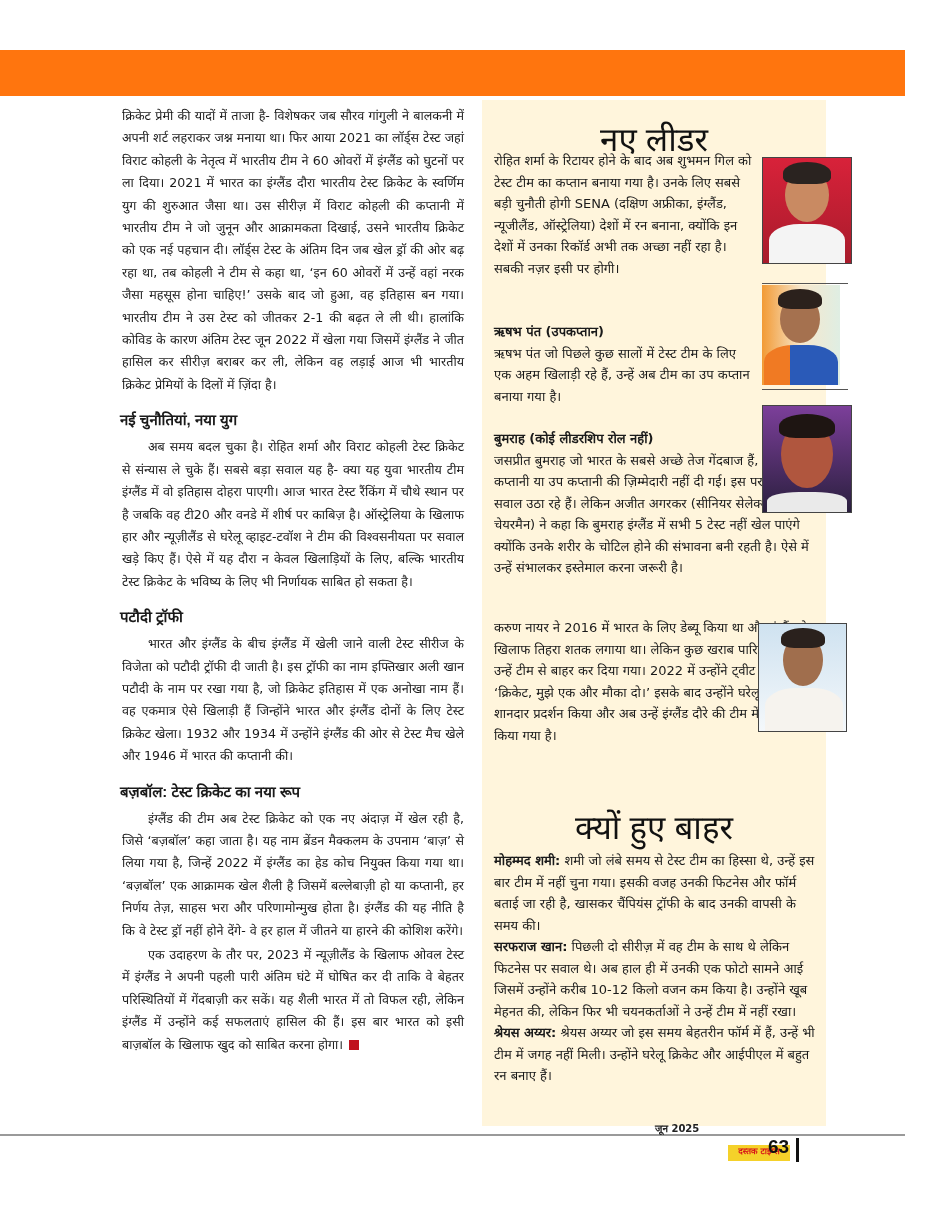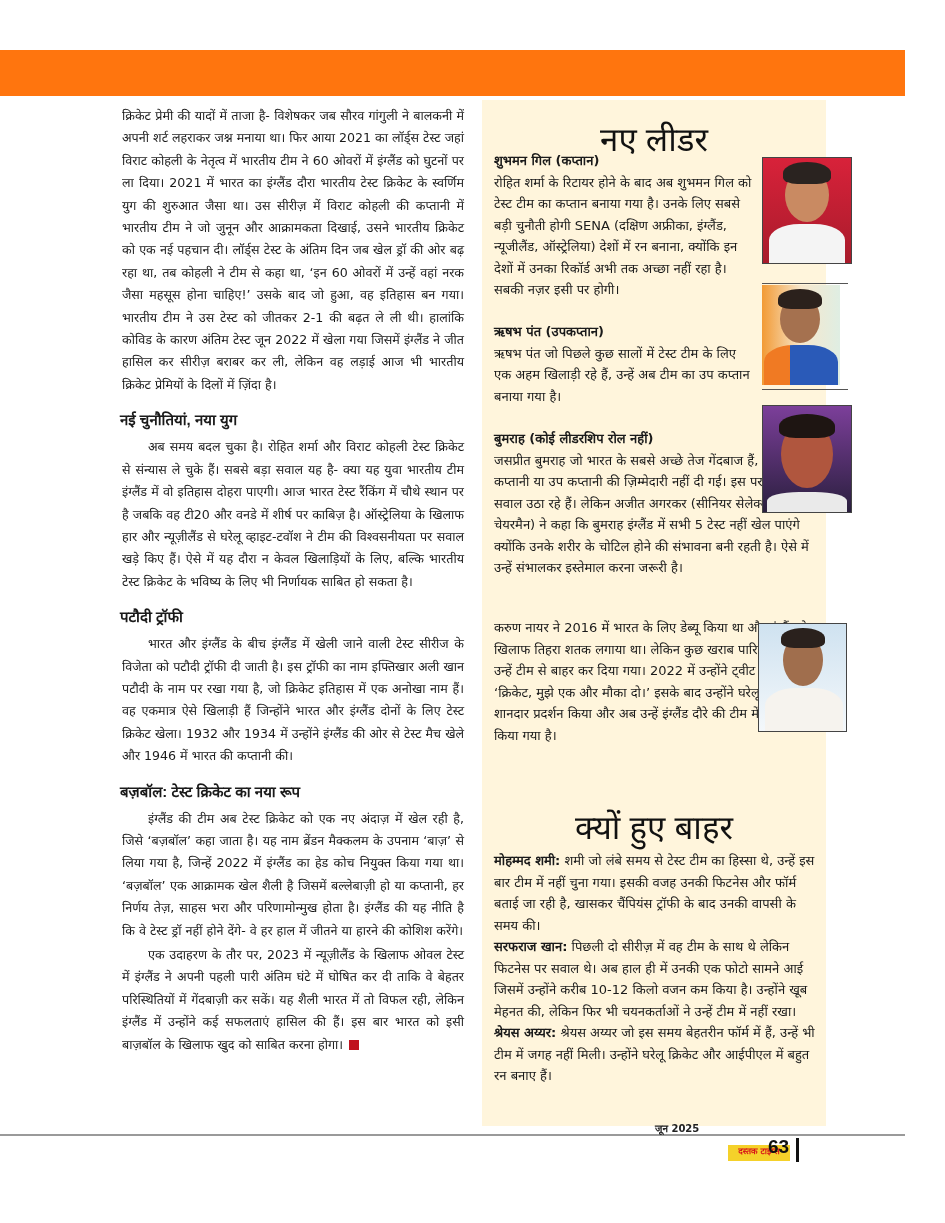--- a/index.html
+++ b/index.html
@@ -46,21 +46,20 @@
 
   <h2>बज़बॉल: टेस्ट क्रिकेट का नया रूप</h2>
   <p class="indent">इंग्लैंड की टीम अब टेस्ट क्रिकेट को एक नए अंदाज़ में खेल रही है, जिसे ‘बज़बॉल’ कहा जाता है। यह नाम ब्रेंडन मैक्कलम के उपनाम ‘बाज़’ से लिया गया है, जिन्हें 2022 में इंग्लैंड का हेड कोच नियुक्त किया गया था। ‘बज़बॉल’ एक आक्रामक खेल शैली है जिसमें बल्लेबाज़ी हो या कप्तानी, हर निर्णय तेज़, साहस भरा और परिणामोन्मुख होता है। इंग्लैंड की यह नीति है कि वे टेस्ट ड्रॉ नहीं होने देंगे- वे हर हाल में जीतने या हारने की कोशिश करेंगे।</p>
   <p class="indent"><span>एक उदाहरण के तौर पर, 2023 में न्यूज़ीलैंड के खिलाफ ओवल टेस्ट में इंग्लैंड ने अपनी पहली पारी अंतिम घंटे में घोषित कर दी ताकि वे बेहतर परिस्थितियों में गेंदबाज़ी कर सकें। यह शैली भारत में तो विफल रही, लेकिन इंग्लैंड में उन्होंने कई सफलताएं हासिल की हैं। इस बार भारत को इसी बाज़बॉल के खिलाफ खुद को साबित करना होगा।</span><span class="end-mark"></span></p>
 </div>
 
 <div class="sidebar">
   <div class="sb-title" style="top:20px;">नए लीडर</div>
 
   <div class="sb-block" style="top:50px; width:260px;">
-    <span class="name">शुभमन गिल (कप्तान)</span>
     <p>रोहित शर्मा के रिटायर होने के बाद अब शुभमन गिल को टेस्ट टीम का कप्तान बनाया गया है। उनके लिए सबसे बड़ी चुनौती होगी SENA (दक्षिण अफ्रीका, इंग्लैंड, न्यूजीलैंड, ऑस्ट्रेलिया) देशों में रन बनाना, क्योंकि इन देशों में उनका रिकॉर्ड अभी तक अच्छा नहीं रहा है। सबकी नज़र इसी पर होगी।</p>
   </div>
 
   <div class="sb-block" style="top:221px; width:258px;">
     <span class="name">ऋषभ पंत (उपकप्तान)</span>
     <p>ऋषभ पंत जो पिछले कुछ सालों में टेस्ट टीम के लिए एक अहम खिलाड़ी रहे हैं, उन्हें अब टीम का उप कप्तान बनाया गया है।</p>
   </div>
 
   <div class="sb-block" style="top:328px; width:330px;">
     <span class="name">बुमराह (कोई लीडरशिप रोल नहीं)</span>

